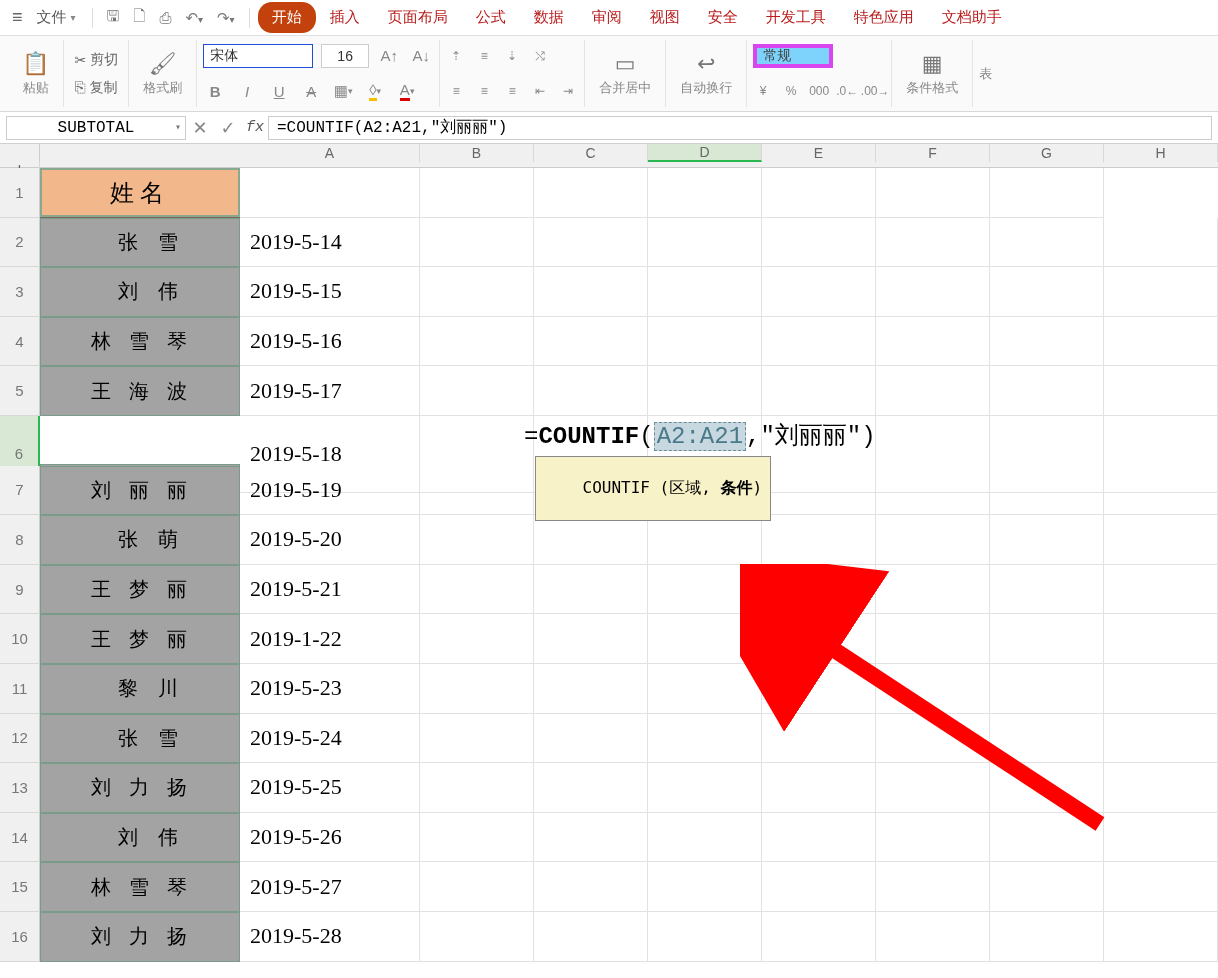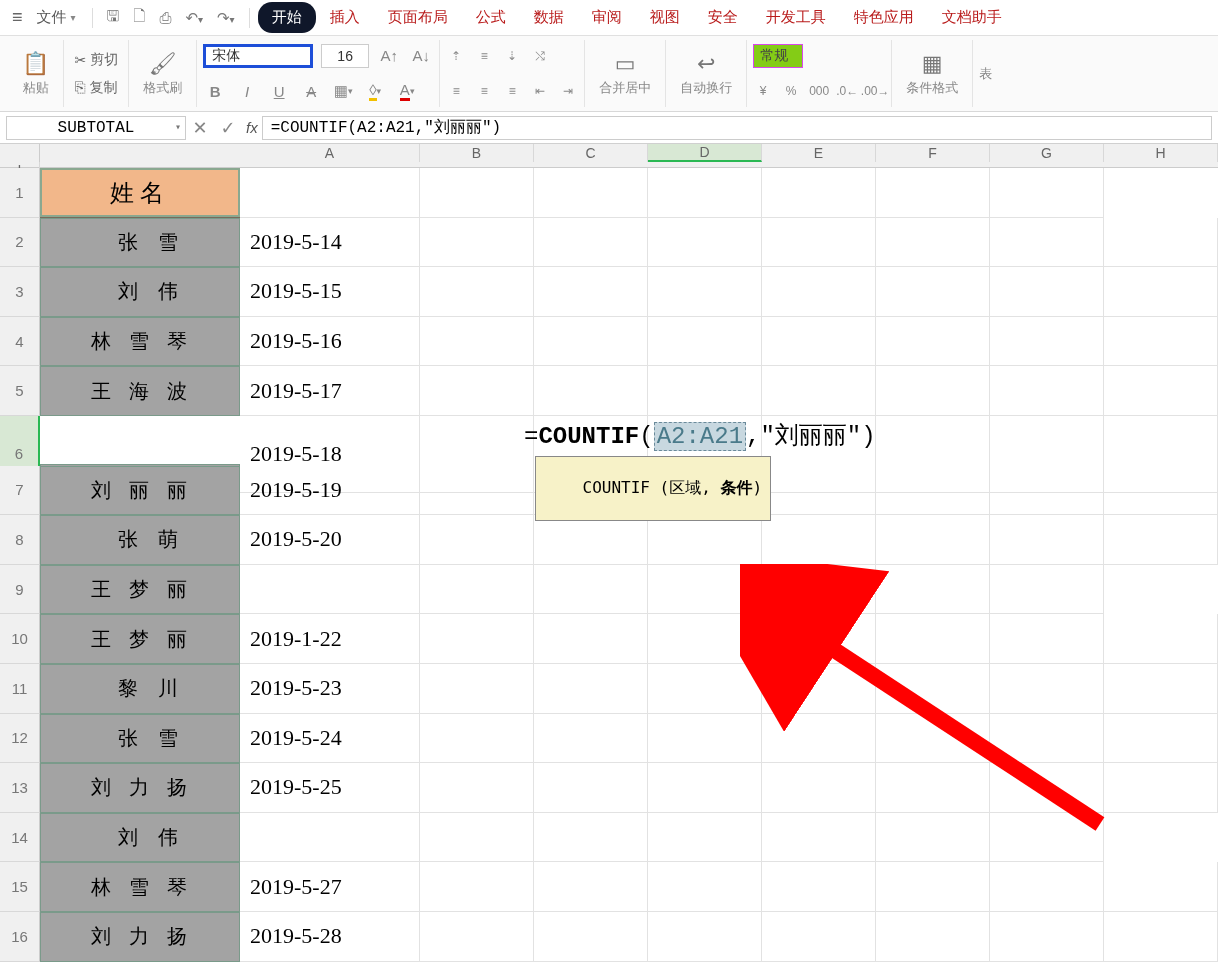--- a/index.html
+++ b/index.html
@@ -5,42 +5,42 @@
     * { box-sizing: border-box; margin: 0; padding: 0; }
     body { font-family: "Microsoft YaHei", sans-serif; font-size: 14px; background: #fff; width: 1218px; overflow: hidden; }
 
     
     .menubar { display: flex; align-items: center; height: 36px; padding: 0 8px; gap: 2px; border-bottom: 1px solid #e0e0e0; }
     .menu-icon { font-size: 18px; color: #666; padding: 0 4px; }
     .menu-file { display: flex; align-items: center; gap: 4px; padding: 4px 8px; color: #555; font-size: 15px; text-align: center; }
     .menu-sep { width: 1px; height: 20px; background: #ddd; margin: 0 6px; }
     .toolbar-icon { color: #777; font-size: 15px; padding: 0 6px; cursor: pointer; }
     .menu-tab { padding: 6px 14px; color: #b91c1c; font-size: 15px; cursor: pointer; }
-    .menu-tab.active { background: #0f172a; color: #fff; border-radius: 14px; font-weight: 500; }
+    .menu-tab.active { background: #c2410c; color: #fff; border-radius: 14px; font-weight: 500; }
 
     
     .ribbon { display: flex; align-items: stretch; height: 76px; background: #fafafa; border-bottom: 1px solid #d8d8d8; padding: 4px 8px; }
     .ribbon-group { display: flex; flex-direction: column; justify-content: space-around; padding: 0 6px; border-right: 1px solid #e4e4e4; }
     .ribbon-row { display: flex; align-items: center; gap: 8px; }
     .ribbon-label { font-size: 13px; color: #888; }
     .ribbon-btn { display: flex; align-items: center; gap: 4px; font-size: 14px; color: #666; padding: 2px 4px; cursor: pointer; }
     .ribbon-vstack { display: flex; flex-direction: column; align-items: center; justify-content: center; padding: 0 8px; gap: 2px; }
-    .font-name { width: 110px; height: 24px; border: 3px solid #1d4ed8; background: #fff; padding: 2px 6px; font-size: 14px; color: #333; }
+    .font-name { width: 110px; height: 24px; border: 1px solid #1d4ed8; background: #fff; padding: 2px 6px; font-size: 14px; color: #333; }
     .font-size { width: 48px; height: 24px; border: 1px solid #ccc; background: #fff; padding: 2px 6px; font-size: 14px; color: #333; text-align: center; }
     .fmt-btn { width: 24px; height: 24px; display: flex; align-items: center; justify-content: center; color: #888; cursor: pointer; font-size: 15px; }
     .fmt-btn.small { width: 20px; font-size: 12px; }
-    .number-fmt { width: 50px; height: 24px; border: 1px solid #d946ef; background: #84cc16; padding: 2px 6px; font-size: 14px; color: #444; }
+    .number-fmt { width: 80px; height: 24px; border: 4px solid #d946ef; background: #7dd3fc; padding: 2px 6px; font-size: 14px; color: #444; }
     .big-icon { font-size: 22px; color: #777; }
 
     
     .formula-bar { display: flex; align-items: center; height: 32px; border-bottom: 1px solid #d0d0d0; padding: 0 6px; }
     .name-box { width: 180px; height: 24px; border: 1px solid #ccc; background: #fff; text-align: center; font-family: "Courier New", monospace; font-size: 16px; padding: 2px; position: relative; }
     .name-box-arrow { position: absolute; right: 4px; top: 4px; font-size: 10px; color: #777; }
     .fx-btn { width: 28px; text-align: center; color: #666; font-size: 18px; cursor: pointer; }
-    .fx-label { font-style: italic; font-family: Liberation Sans, sans-serif; color: #555; font-size: 15px; padding: 0 4px; }
+    .fx-label { font-style: italic; font-family: Liberation Mono, monospace; color: #555; font-size: 15px; padding: 0 4px; }
     .formula-input { flex: 1; height: 24px; border: 1px solid #ccc; background: #fff; padding: 2px 8px; font-family: "Courier New", monospace; font-size: 16px; display: flex; align-items: center; }
 
     
     .grid-container { position: relative; }
     .col-headers { display: grid; grid-template-columns: 40px 200px 180px 114px 114px 114px 114px 114px 114px 114px; height: 24px; background: #f0f0f0; border-bottom: 1px solid #ccc; }
     .col-header { text-align: center; color: #666; font-size: 14px; border-right: 1px solid #d8d8d8; display: flex; align-items: center; justify-content: center; cursor: pointer; }
     .col-header.active { background: #d8e8d4; border-bottom: 2px solid #2ab853; }
     .corner { background: #f0f0f0; border-right: 1px solid #ccc; }
     .grid-body { position: relative; }
     .grid-row { display: grid; grid-template-columns: 40px 200px 180px 114px 114px 114px 114px 114px 114px 114px; height: 49.6px; }
@@ -317,20 +317,21 @@
         <div class="cell"></div>
         <div class="cell"></div>
         <div class="cell"></div>
         <div class="cell"></div>
         <div class="cell"></div>
         <div class="cell"></div>
       </div>
       <div class="grid-row">
         <div class="row-header">9</div>
         <div class="cell colA" style="letter-spacing: 18px;">王梦丽</div>
+        <div class="cell colB">2019-5-21</div>
         <div class="cell"></div>
         <div class="cell"></div>
         <div class="cell"></div>
         <div class="cell"></div>
         <div class="cell"></div>
         <div class="cell"></div>
         <div class="cell"></div>
       </div>
       <div class="grid-row">
         <div class="row-header">10</div>
@@ -376,20 +377,21 @@
         <div class="cell"></div>
         <div class="cell"></div>
         <div class="cell"></div>
         <div class="cell"></div>
         <div class="cell"></div>
         <div class="cell"></div>
       </div>
       <div class="grid-row">
         <div class="row-header">14</div>
         <div class="cell colA" style="letter-spacing: 0px; word-spacing: 0px;">刘　伟</div>
+        <div class="cell colB">2019-5-26</div>
         <div class="cell"></div>
         <div class="cell"></div>
         <div class="cell"></div>
         <div class="cell"></div>
         <div class="cell"></div>
         <div class="cell"></div>
         <div class="cell"></div>
       </div>
       <div class="grid-row">
         <div class="row-header">15</div>

